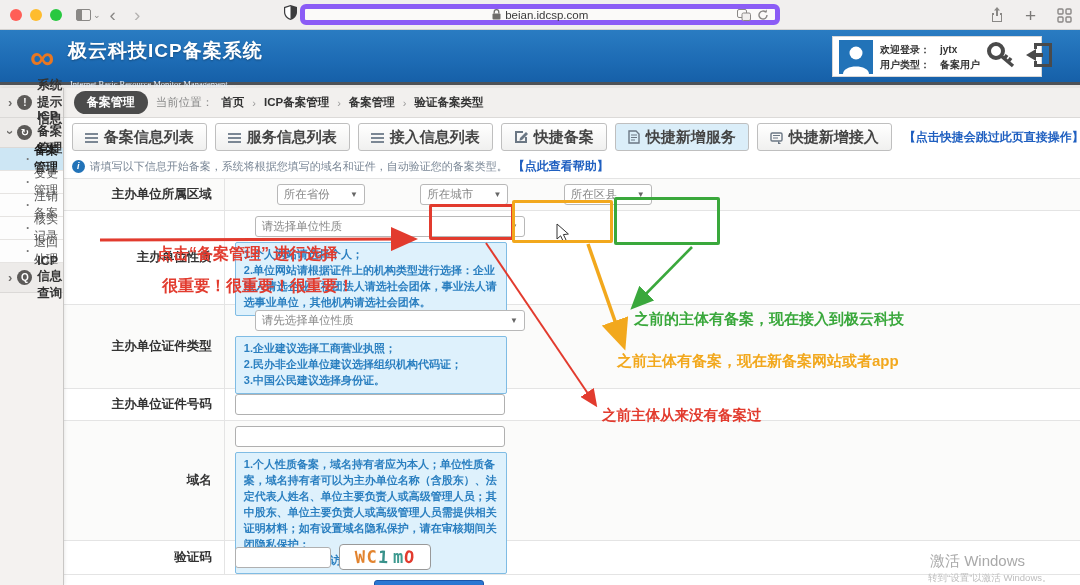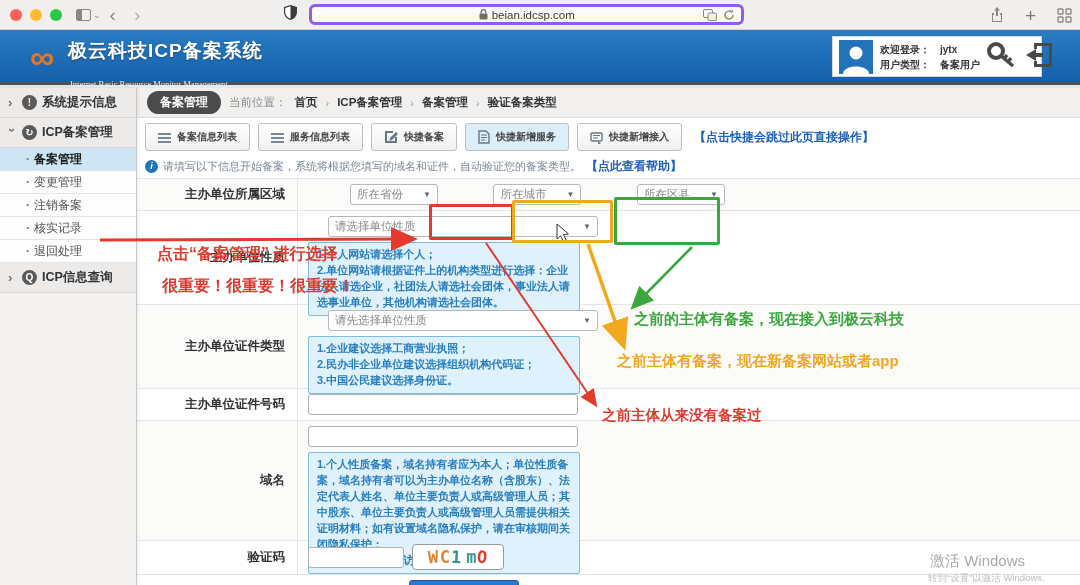--- a/index.html
+++ b/index.html
@@ -12,21 +12,21 @@
   .lights { display:flex; gap:8px; margin-left:10px; }
   .light { width:12px; height:12px; border-radius:50%; }
   .l-close{ background:#ff5f57; } .l-min{ background:#febc2e; } .l-zoom{ background:#28c840; }
   .tb-ico { color:#7c7a78; font-size:15px; line-height:1; padding:0 7px; }
   .tb-sidebar { margin-left:14px; display:flex; align-items:center; gap:2px; }
   .sb-glyph { width:15px; height:12px; border:1.5px solid #8a8886; border-radius:2px; position:relative; display:inline-block; }
   .sb-glyph::after{ content:""; position:absolute; left:0; top:0; bottom:0; width:5px; background:#8a8886; }
   .nav-arrow { font-size:19px; color:#8a8886; padding:0 9px; line-height:1; }
   .nav-fwd { color:#b5b3b1; }
   .shield { margin-left:135px; }
-  .urlbar { margin-left:12px; width:435px; height:21px; background:#fbfaf9; border:3px solid #8b5cf6; border-radius:6px; display:flex; align-items:center; justify-content:center; position:relative; }
+  .urlbar { margin-left:3px; width:480px; height:21px; background:#fbfaf9; border:5px solid #8b5cf6; border-radius:6px; display:flex; align-items:center; justify-content:center; position:relative; }
   .urlbar .url-txt { font-size:11.5px; color:#3a3a3a; margin-left:4px; }
   .url-right { position:absolute; right:6px; top:0; height:100%; display:flex; align-items:center; gap:6px; }
   .chrome-right { position:absolute; right:8px; top:0; height:30px; display:flex; align-items:center; gap:14px; }
 
   
   .appbar { position:absolute; top:30px; left:0; width:1080px; height:55px; background:linear-gradient(180deg,#2a7cc2 0%,#1d6bb4 60%,#1660a8 100%); border-bottom:3px solid #4e5257; }
   .logo { position:absolute; left:30px; top:12px; font-size:34px; font-weight:bold; color:#e87722; line-height:30px; }
   .app-title { position:absolute; left:68px; top:8px; color:#fff; font-size:19px; font-weight:bold; letter-spacing:1px; text-shadow:0 1px 2px rgba(0,0,0,.3); }
   .app-sub { position:absolute; left:70px; top:34px; color:#e8f1fa; font-size:8.5px; font-family:"Liberation Serif","DejaVu Serif",serif;margin-top:15px; }
   .userbox { position:absolute; right:38px; top:6px; width:210px; height:41px; background:#fff; border:1px solid #d8d8d8; display:flex; align-items:center; padding:3px 6px; gap:7px; }
@@ -52,21 +52,21 @@
 
   
   .main { flex:1; background:#fff; position:relative; }
   .crumb-bar { height:30px; background:#f2f0ee; border-bottom:1px solid #dcdad8; display:flex; align-items:center; padding-left:10px; gap:8px; }
   .crumb-pill { background:#4b4b4b; color:#fff; font-size:12px; font-weight:bold; border-radius:12px; padding:3px 13px; }
   .crumb-loc { font-size:11.5px; color:#8a8a8a; }
   .crumb-item { font-size:11.5px; color:#333; font-weight:bold; cursor:pointer; }
   .crumb-sep { font-size:11px; color:#999; }
 
   .tabs-row { height:38px; display:flex; align-items:center; gap:8px; padding-left:8px; }
-  .tabbtn { height:28px; display:flex; align-items:center; gap:6px; padding:0 12px; border:1px solid #bfbfbf; border-radius:3px; background:linear-gradient(180deg,#ffffff,#f0f0ef); font-size:10px; font-weight:bold; color:#444; cursor:pointer; white-space:nowrap; }
+  .tabbtn { height:28px; display:flex; align-items:center; gap:6px; padding:0 12px; border:1px solid #bfbfbf; border-radius:3px; background:linear-gradient(180deg,#ffffff,#f0f0ef); font-size:15px; font-weight:bold; color:#444; cursor:pointer; white-space:nowrap; }
   .tabbtn.hovered { background:#dbeef9; }
   .list-ico { width:13px; height:11px; position:relative; display:inline-block; }
   .list-ico::before { content:""; position:absolute; left:0; top:1px; width:13px; height:2px; background:#7b8794; box-shadow:0 4px 0 #7b8794, 0 8px 0 #7b8794; }
   .tabs-hint { font-size:12px; font-weight:bold; color:#1f5fc0; margin-left:4px; white-space:nowrap; }
 
   .infoline { height:16px; display:flex; align-items:center; gap:5px; padding-left:8px; margin-top:2px; }
   .info-ico { width:13px; height:13px; border-radius:50%; background:#2273b8; color:#fff; font-size:9px; font-weight:bold; display:flex; align-items:center; justify-content:center; font-style:italic; flex:0 0 auto; }
   .info-txt { font-size:11px; color:#7a8796; }
   .info-help { font-size:12px; color:#1f5fc0; font-weight:bold; cursor:pointer; }
 
@@ -253,20 +253,24 @@
       <div class="tabs-row">
         <button class="tabbtn">
             <span class="list-ico"></span>
             <span>备案信息列表</span>
           </button>
         <button class="tabbtn">
             <span class="list-ico"></span>
             <span>服务信息列表</span>
           </button>
         <button class="tabbtn">
+            <span class="list-ico"></span>
+            <span>接入信息列表</span>
+          </button>
+        <button class="tabbtn">
           <svg width="14" height="13" viewBox="0 0 14 13">
               <path d="M1 3 H8 V1 H0 V13 H12 V7 H10 V11 H2 V3 Z" fill="#6b7784" transform="translate(1,-1)"></path>
               <path d="M6 7 L12 1 L14 3 L8 9 L5.5 9.8 Z" fill="#6b7784"></path>
             </svg>
           <span>快捷备案</span>
           </button>
         <button class="tabbtn hovered">
           <svg width="12" height="14" viewBox="0 0 12 14">
               <path d="M1 1 H8 L11 4 V13 H1 Z" fill="none" stroke="#6b7784" stroke-width="1.4"></path>
               <path d="M3 5 H9 M3 7.5 H9 M3 10 H7" stroke="#6b7784" stroke-width="1.1"></path>

